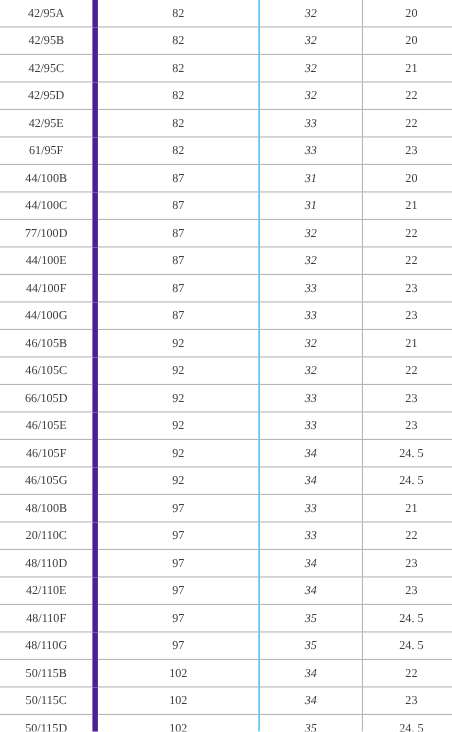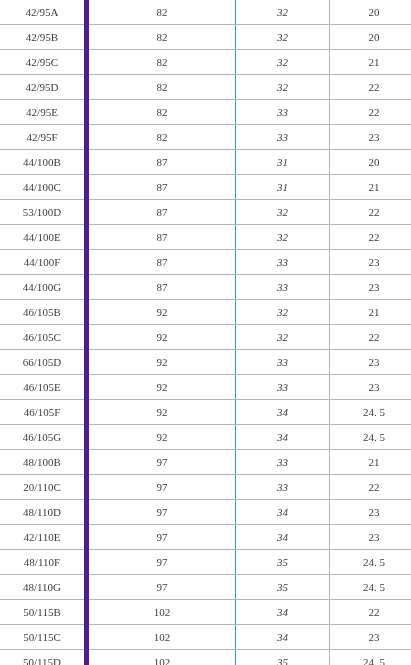--- a/index.html
+++ b/index.html
@@ -70,39 +70,39 @@
         <td class="col-under">32</td>
         <td class="col-cup">22</td>
       </tr>
       <tr>
         <td class="col-size">42/95E</td>
         <td class="col-bust">82</td>
         <td class="col-under">33</td>
         <td class="col-cup">22</td>
       </tr>
       <tr>
-        <td class="col-size">42/95F</td>
+        <td class="col-size">61/95F</td>
         <td class="col-bust">82</td>
         <td class="col-under">33</td>
         <td class="col-cup">23</td>
       </tr>
       <tr>
         <td class="col-size">44/100B</td>
         <td class="col-bust">87</td>
         <td class="col-under">31</td>
         <td class="col-cup">20</td>
       </tr>
       <tr>
         <td class="col-size">44/100C</td>
         <td class="col-bust">87</td>
         <td class="col-under">31</td>
         <td class="col-cup">21</td>
       </tr>
       <tr>
-        <td class="col-size">53/100D</td>
+        <td class="col-size">77/100D</td>
         <td class="col-bust">87</td>
         <td class="col-under">32</td>
         <td class="col-cup">22</td>
       </tr>
       <tr>
         <td class="col-size">44/100E</td>
         <td class="col-bust">87</td>
         <td class="col-under">32</td>
         <td class="col-cup">22</td>
       </tr>

